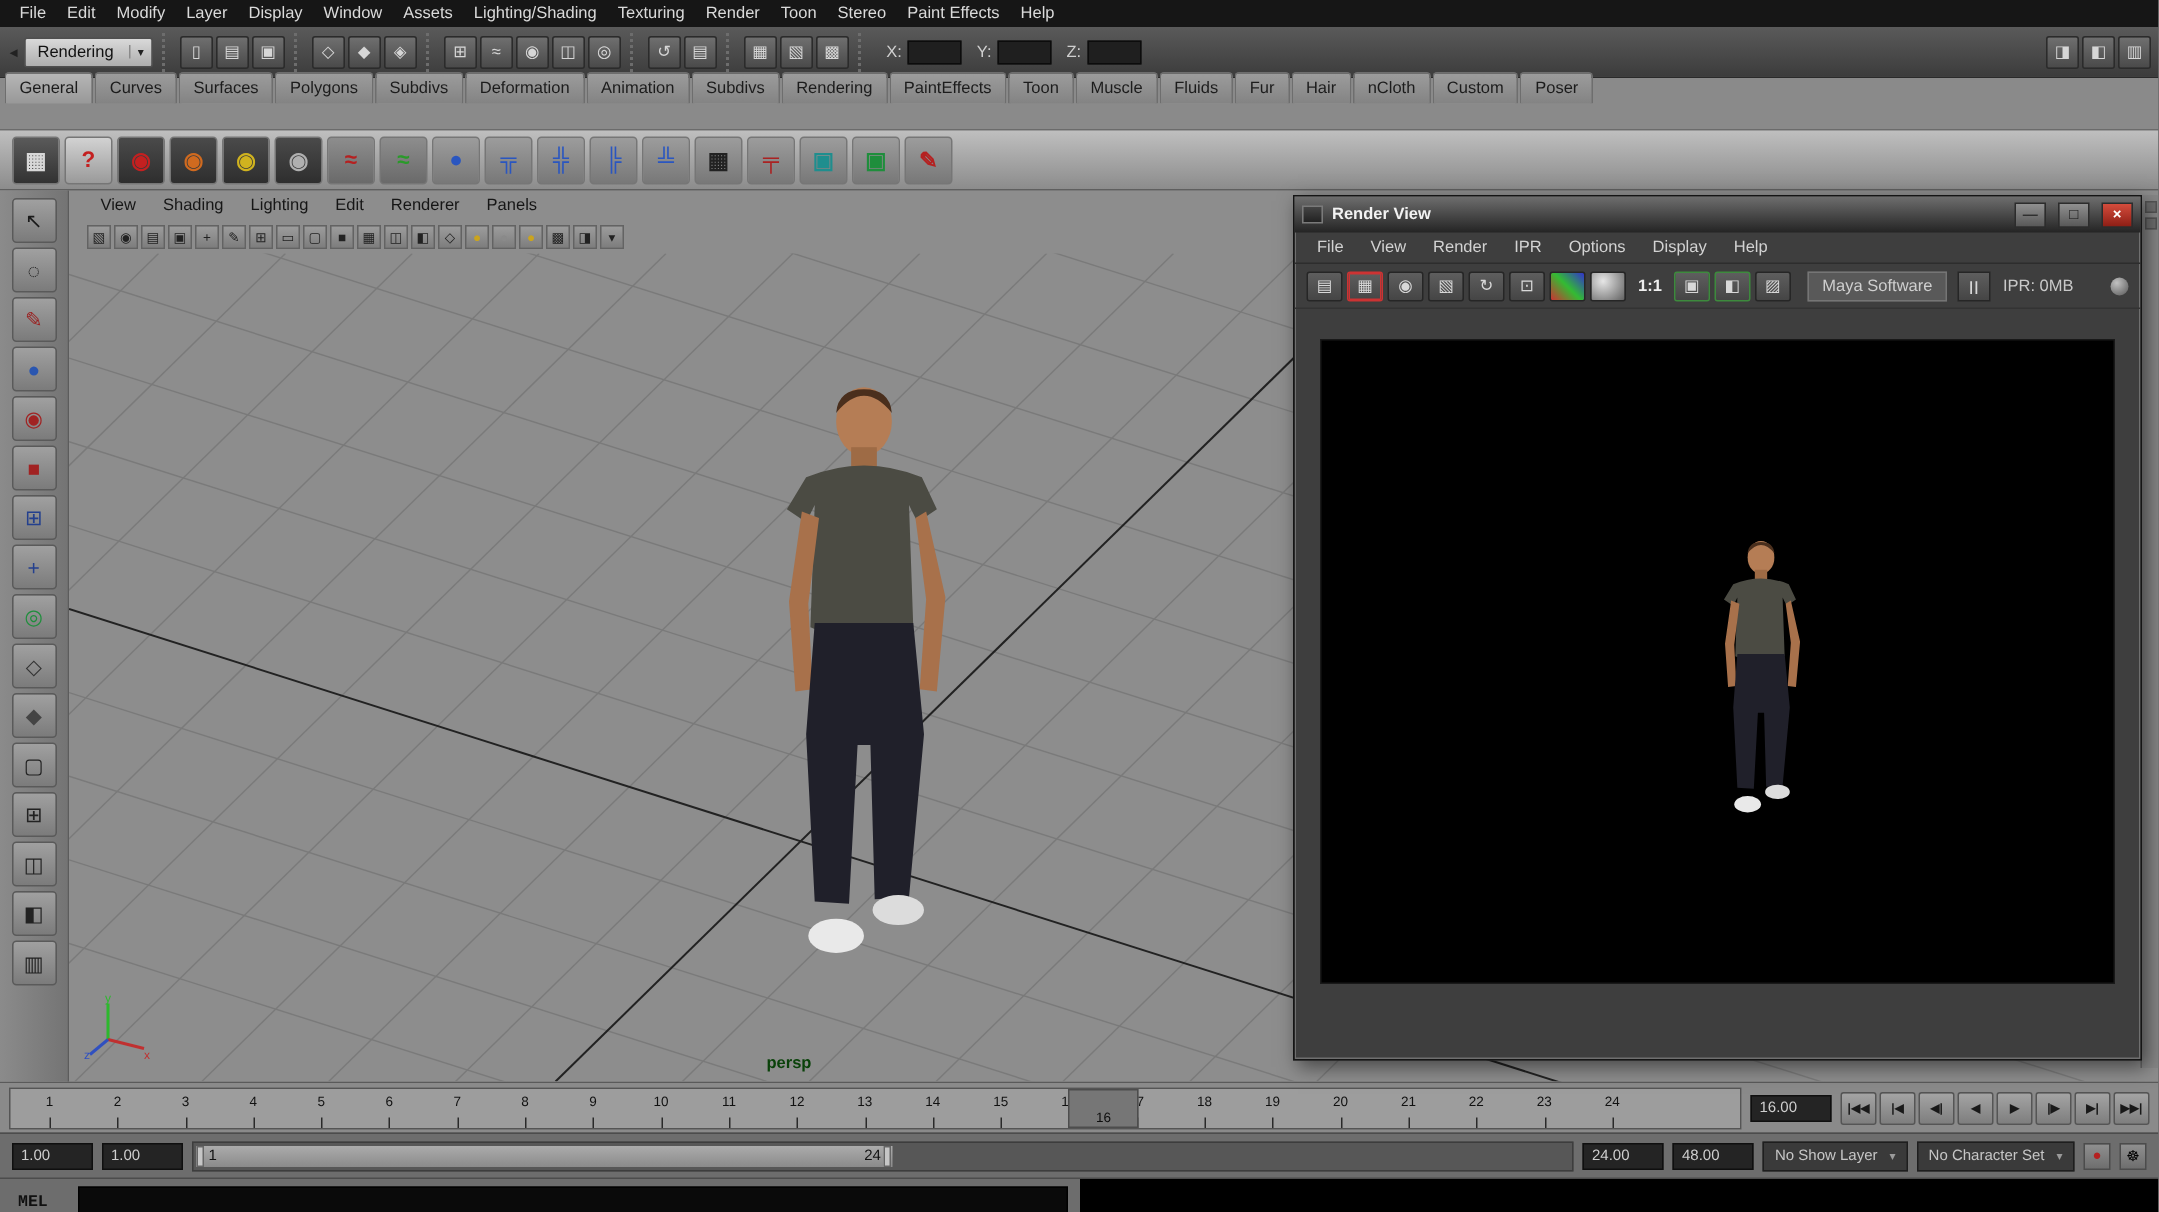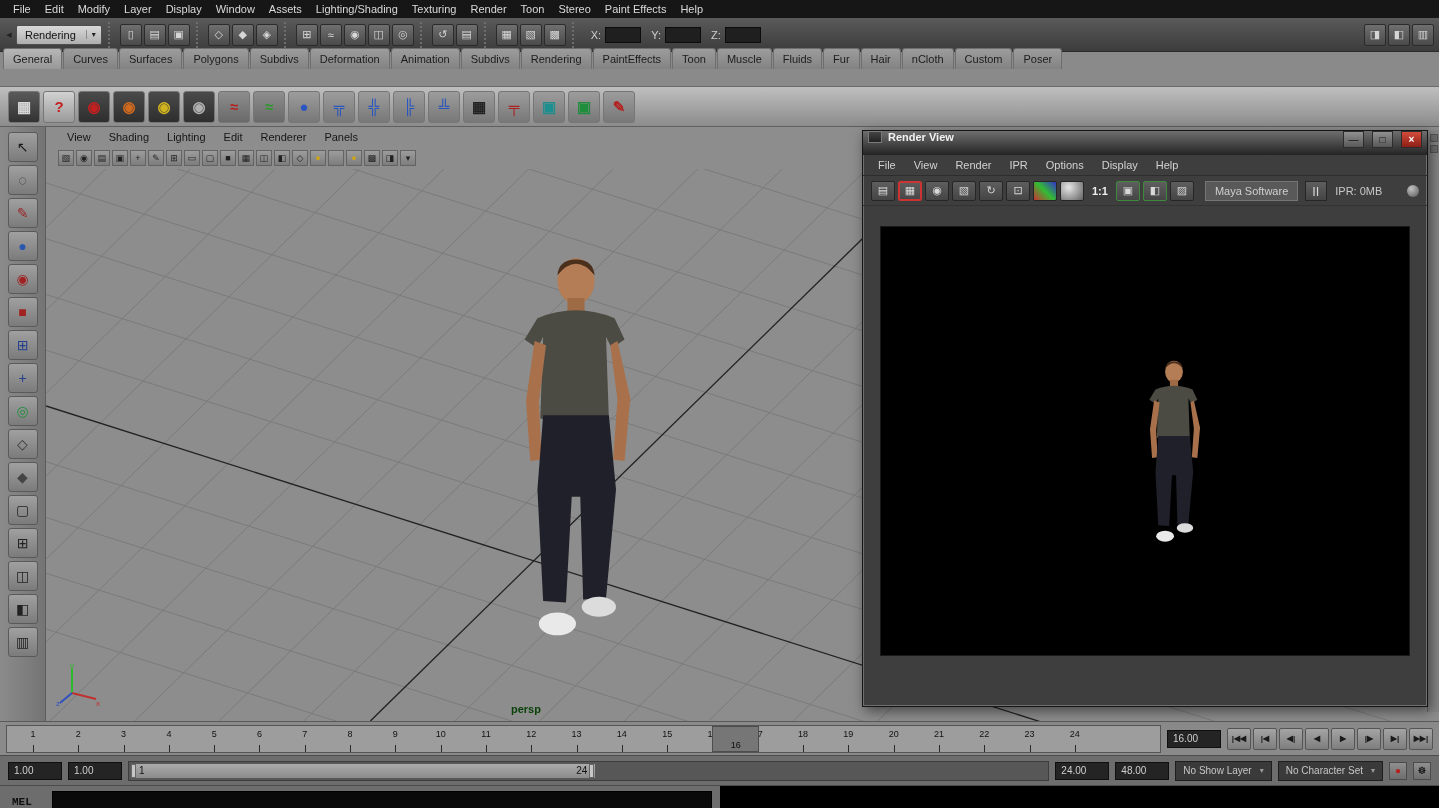--- a/index.html
+++ b/index.html
@@ -42,21 +42,21 @@
   .vp-canvas { position:absolute; left:0; right:0; top:42px; bottom:0; background:#8d8d8d; }
   .grid-svg { position:absolute; inset:0; width:100%; height:100%; }
   .vp-person { position:absolute; left:430px; top:76px; width:200px; height:432px; }
   .persp-label { position:absolute; left:465px; bottom:6px; color:#0a420a; font-weight:bold; font-size:11px; }
   .axis-gizmo { position:absolute; left:10px; bottom:14px; }
   .right-edge { position:absolute; right:0; top:130px; width:12px; height:582px; background:#868686; border-left:1px solid #666; z-index:5; display:flex; flex-direction:column; align-items:center; gap:3px; padding-top:4px; }
   .edge-dot { width:8px; height:8px; background:#6f6f6f; border:1px solid #555; }
 
   
   .rv { position:absolute; left:862px; top:130px; width:566px; height:577px; background:#3e3e3e; border:1px solid #151515; box-shadow:0 0 0 1px #6f6f6f inset, 3px 4px 12px rgba(0,0,0,.5); z-index:10; }
-  .rv-title { height:24px; background:linear-gradient(#6e6e6e,#242424); display:flex; gap:6px; padding:0 5px; }
+  .rv-title { height:24px; background:linear-gradient(#6e6e6e,#242424); display:flex; align-items:center; gap:6px; padding:12px 5px; }
   .rv-title-icon { width:14px; height:12px; background:linear-gradient(#444,#222); border:1px solid #7a7a7a; }
   .rv-title-text { color:#f2f2f2; font-size:11px; font-weight:bold; flex:1; }
   .win-btn { width:21px; height:17px; background:linear-gradient(#909090,#585858); border:1px solid #2c2c2c; color:#111; font-size:10px; display:flex; align-items:center; justify-content:center; margin-left:2px; }
   .win-btn.close { background:linear-gradient(#d44c3c,#8d1e15); color:#fff; font-weight:bold; }
   .rv-menus { height:21px; display:flex; align-items:center; padding-left:6px; border-bottom:1px solid #2d2d2d; }
   .rv-menu-item { font-size:11px; color:#d2d2d2; padding:0 9px; }
   .rv-toolbar { height:30px; display:flex; align-items:center; gap:3px; padding:0 8px; border-bottom:1px solid #333; }
   .rv-icon { width:24px; height:20px; background:linear-gradient(#5e5e5e,#454545); border:1px solid #262626; border-radius:2px; color:#d8d8d8; font-size:11px; display:flex; align-items:center; justify-content:center; }
   .rv-icon.red-active { border:1px solid #cc3333; box-shadow:0 0 0 1px #cc3333 inset; }
   .rv-icon.rgb { background:linear-gradient(45deg,#c33,#3b3,#33c); }

